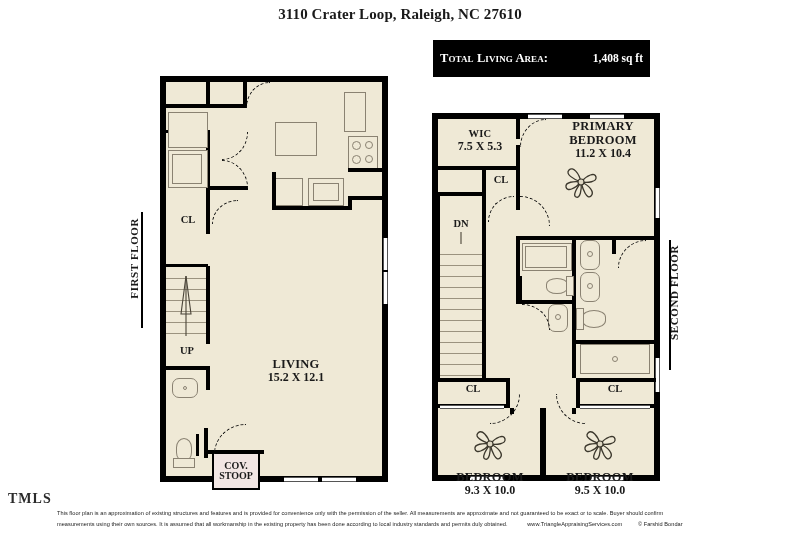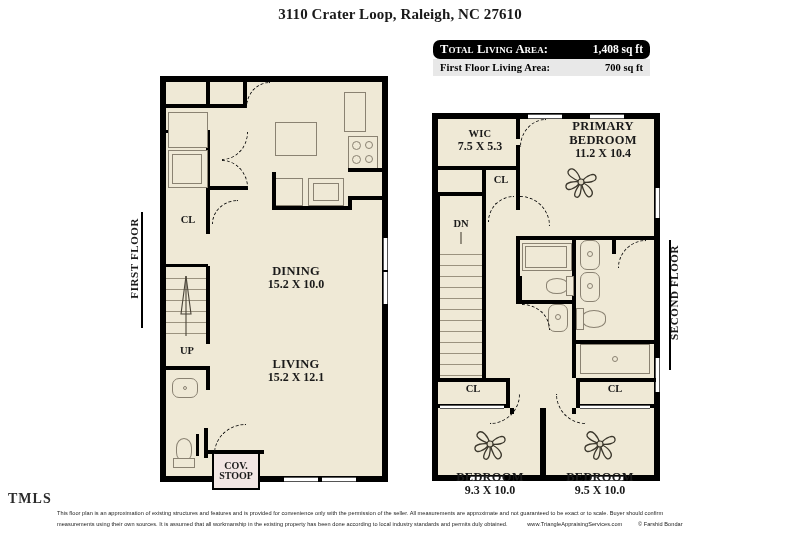--- a/index.html
+++ b/index.html
@@ -47,22 +47,21 @@
     font-weight: bold;
     padding: 2px 7px 2px 7px;
     box-sizing: border-box;
     height: 17px;
     line-height: 13px;
   }
   .area-row.total {
     background: #000000;
     color: #ffffff;
     font-size: 11.5px;
-    height: 19px;
-    border-radius: 7px;
+    height: 37px;
   }
   .area-row.first {
     background: #e8e8e8;
     color: #000;
   }
   .area-row.second {
     background: #ffffff;
     color: #000;
     border-bottom: 1.6px solid #000;
   }
@@ -210,24 +209,20 @@
 <body>
 
 <div id="plan-root">
 
   <div class="title">3110 Crater Loop, Raleigh, NC 27610</div>
 
   <div class="area-box">
     <div class="area-row total">
       <span class="area-label">Total Living Area:</span>
       <span class="area-value">1,408 sq ft</span>
-    </div>
-    <div class="area-row first">
-      <span class="area-label">First Floor Living Area:</span>
-      <span class="area-value">700 sq ft</span>
     </div>
   </div>
 
   <div class="floor-label first">FIRST FLOOR</div>
   <div class="floor-rule" style="left:141px; top:212px; width:1.6px; height:116px;"></div>
   <div class="floor-label second">SECOND FLOOR</div>
   <div class="floor-rule" style="left:669px; top:240px; width:1.6px; height:130px;"></div>
 
   <div class="window" style="left:270px; top:76px; width:52px; height:5px;"></div>
 
@@ -301,24 +296,20 @@
   </div>
   <div class="wall" style="left:208px; top:450px; width:56px; height:4px;"></div>
 
   <div class="door-arc tl" style="left:246px; top:82px; width:24px; height:26px;"></div>
   <div class="door-arc br" style="left:222px; top:132px; width:26px; height:28px;"></div>
   <div class="door-arc" style="left:222px; top:160px; width:26px; height:28px;"></div>
   <div class="door-arc tl" style="left:212px; top:200px; width:26px; height:24px;"></div>
   <div class="door-arc tl" style="left:214px; top:424px; width:32px; height:30px;"></div>
 
   <div class="label cl" style="left:166px; top:214px; width:44px;">CL</div>
-  <div class="label" style="left:240px; top:264px; width:112px;">
-    <span class="nm">DINING</span>
-    <span class="dm">15.2 X 10.0</span>
-  </div>
   <div class="label" style="left:240px; top:357px; width:112px;">
     <span class="nm">LIVING</span>
     <span class="dm">15.2 X 12.1</span>
   </div>
 
   <div class="room" style="left:435px; top:115px; width:222px; height:365px;"></div>
 
   <div class="wall" style="left:432px; top:113px; width:228px; height:6px;"></div>
   <div class="wall" style="left:432px; top:113px; width:6px; height:368px;"></div>
   <div class="wall" style="left:654px; top:113px; width:6px; height:368px;"></div>

